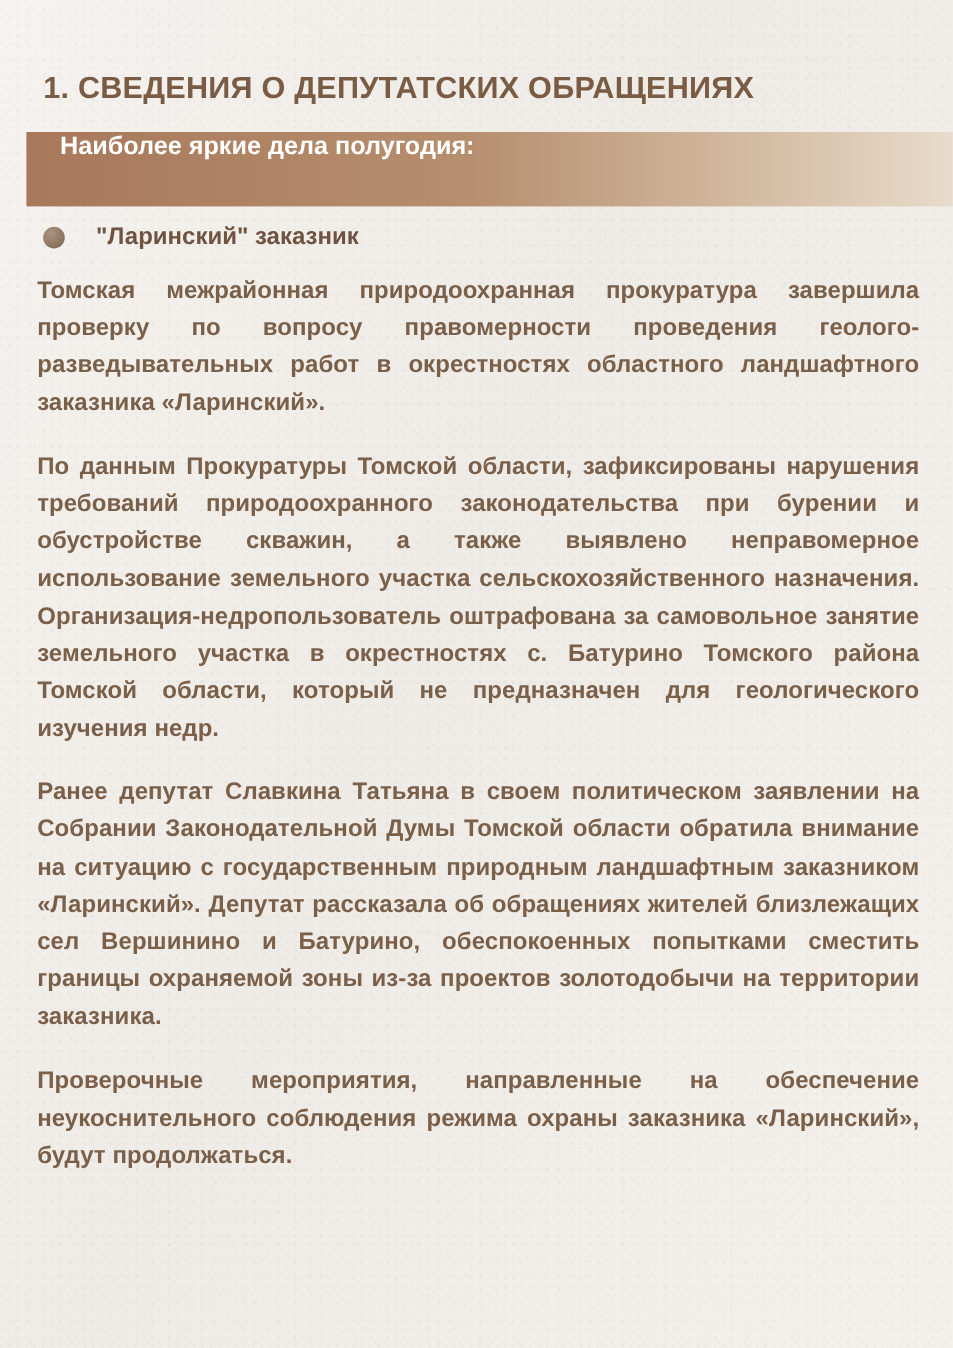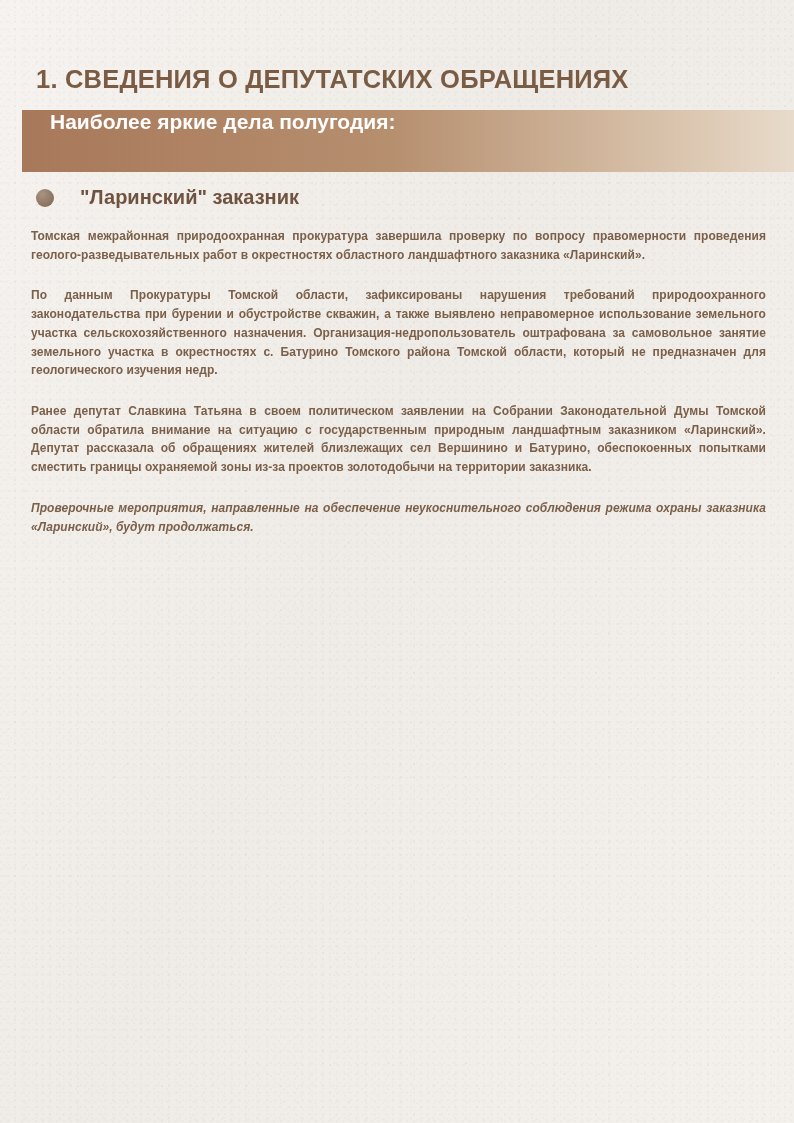--- a/index.html
+++ b/index.html
@@ -24,25 +24,25 @@
       radial-gradient(circle at 37% 62%, rgba(0,0,0,0.018) 0 1px, transparent 1.4px),
       radial-gradient(circle at 68% 30%, rgba(0,0,0,0.016) 0 1px, transparent 1.4px),
       radial-gradient(circle at 85% 77%, rgba(0,0,0,0.020) 0 1px, transparent 1.4px),
       radial-gradient(circle at 52% 88%, rgba(0,0,0,0.015) 0 1px, transparent 1.4px),
       linear-gradient(115deg, #f6f3f0 0%, #efebe6 45%, #f4f1ed 100%);
     background-size: 7px 7px, 11px 11px, 9px 9px, 13px 13px, 17px 17px, 100% 100%;
   }
   .title-band {
     position: absolute;
     left: 0;
-    top: 34px;
+    top: 44px;
     width: 794px;
     height: 60px;
     display: flex;
-    align-items: flex-end;
+    align-items: center;
   }
   .title-text {
     margin: 0;
     padding-left: 36px;
     font-size: 25.5px;
     font-weight: bold;
     letter-spacing: 0.2px;
     color: #7a5c44;
     white-space: nowrap;
     font-family: "Liberation Sans", sans-serif;
@@ -86,30 +86,29 @@
     margin-left: 26px;
     font-size: 20px;
     font-weight: bold;
     color: #6f5340;
   }
   .body-block {
     padding: 0 28px 0 31px;
   }
   .para {
     margin: 0 0 22px 0;
-    font-size: 12px;
+    font-size: 20px;
     line-height: 1.56;
     color: #7a5f49;
     text-align: justify;
     font-weight: bold;
     letter-spacing: 0.05px;
   }
   .para:last-child {
     margin-bottom: 16px;
-    font-style: italic;
   }
 </style>
 </head>
 <body>
 
 <div class="page">
 
   <div class="title-band">
     <h1 class="title-text">1. СВЕДЕНИЯ О ДЕПУТАТСКИХ ОБРАЩЕНИЯХ</h1>
   </div>

